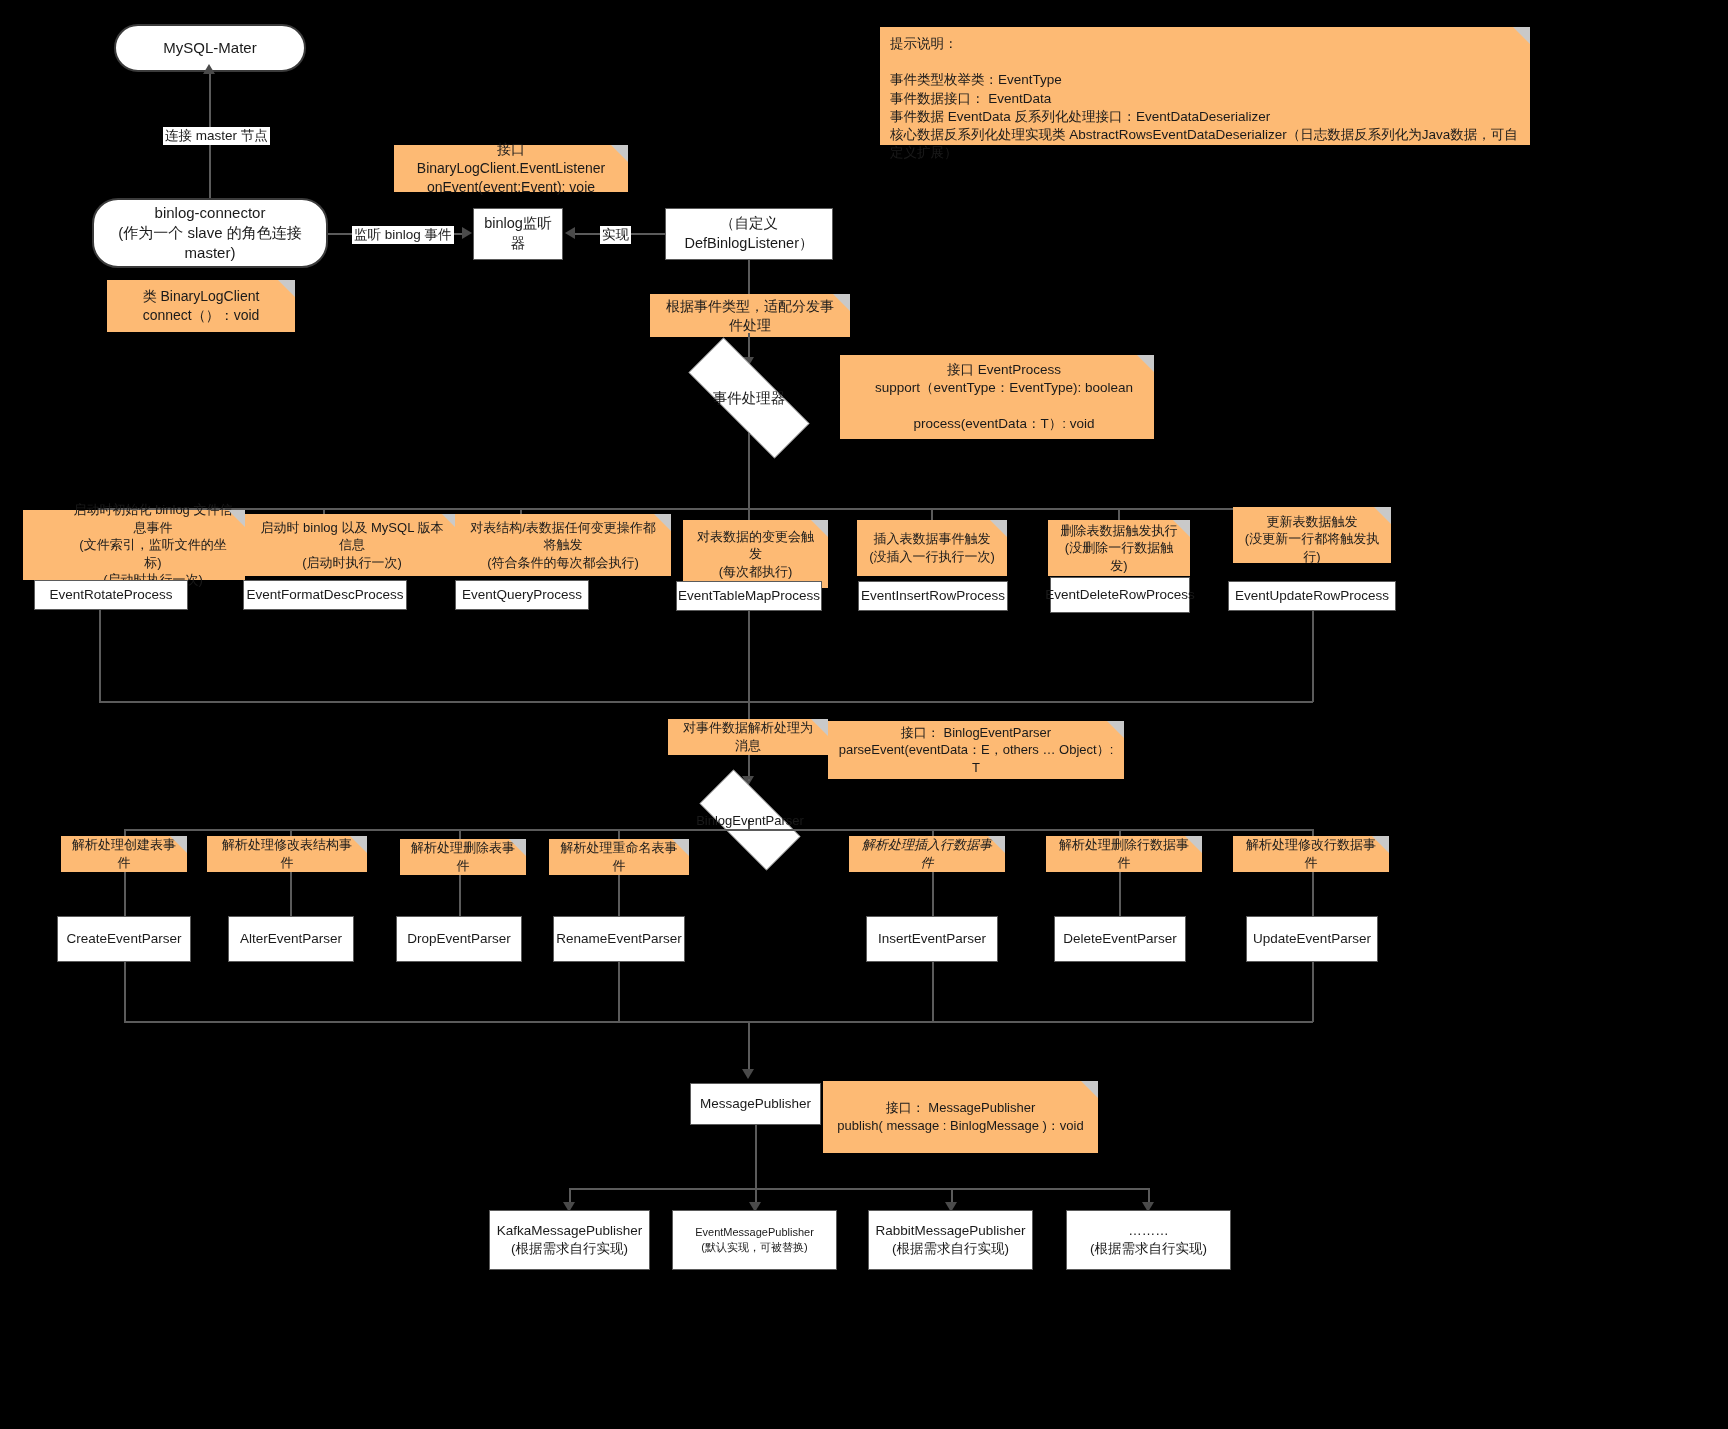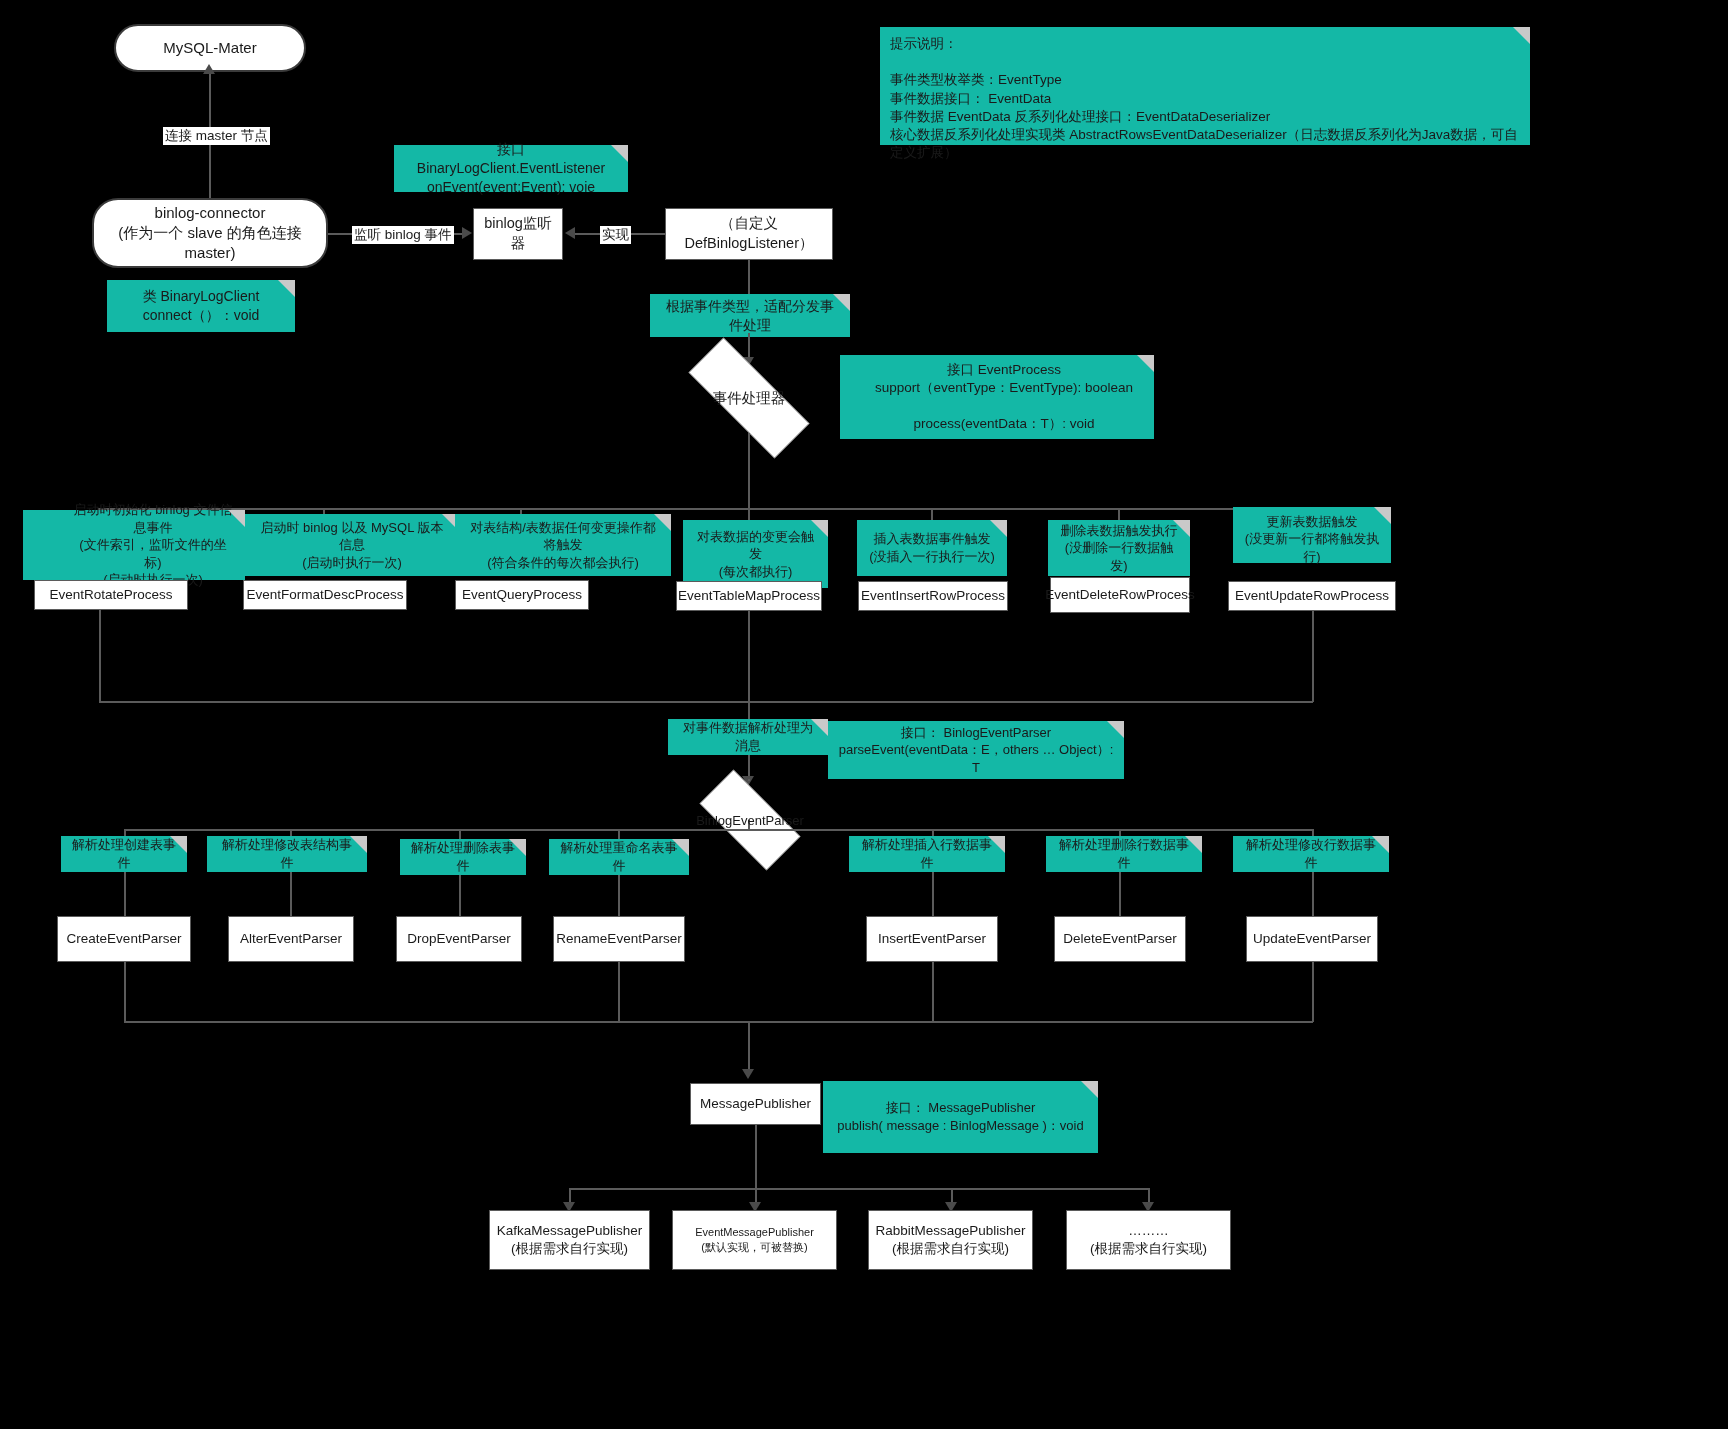--- a/index.html
+++ b/index.html
@@ -38,21 +38,21 @@
 
   .rounded {
     background: #ffffff;
     border: 2.2px solid #3b3b3b;
     border-radius: 26px;
     font-size: 15px;
     padding: 6px 10px;
   }
 
   .note {
-    background: #14b8a6;
+    background: #fdba74;
     border: none;
     font-size: 14px;
     padding: 8px 10px;
     color: #1a1a1a;
   }
   .note .dogear {
     position: absolute;
     top: 0;
     right: 0;
     width: 0;
@@ -303,21 +303,21 @@
     <span style="font-size:13px;">解析处理修改表结构事件</span>
   </div>
   <div class="node note" style="left:400px; top:839px; width:126px; height:36px;">
     <span class="dogear"></span>
     <span style="font-size:13px;">解析处理删除表事件</span>
   </div>
   <div class="node note" style="left:549px; top:839px; width:140px; height:36px;">
     <span class="dogear"></span>
     <span style="font-size:13px;">解析处理重命名表事件</span>
   </div>
-  <div class="node note" style="left:849px; top:836px; width:156px; height:36px;">
+  <div class="node note" style="left:849px; top:836px; width:156px; height:36px;font-style:italic;">
     <span class="dogear"></span>
     <span style="font-size:13px;">解析处理插入行数据事件</span>
   </div>
   <div class="node note" style="left:1046px; top:836px; width:156px; height:36px;">
     <span class="dogear"></span>
     <span style="font-size:13px;">解析处理删除行数据事件</span>
   </div>
   <div class="node note" style="left:1233px; top:836px; width:156px; height:36px;">
     <span class="dogear"></span>
     <span style="font-size:13px;">解析处理修改行数据事件</span>

